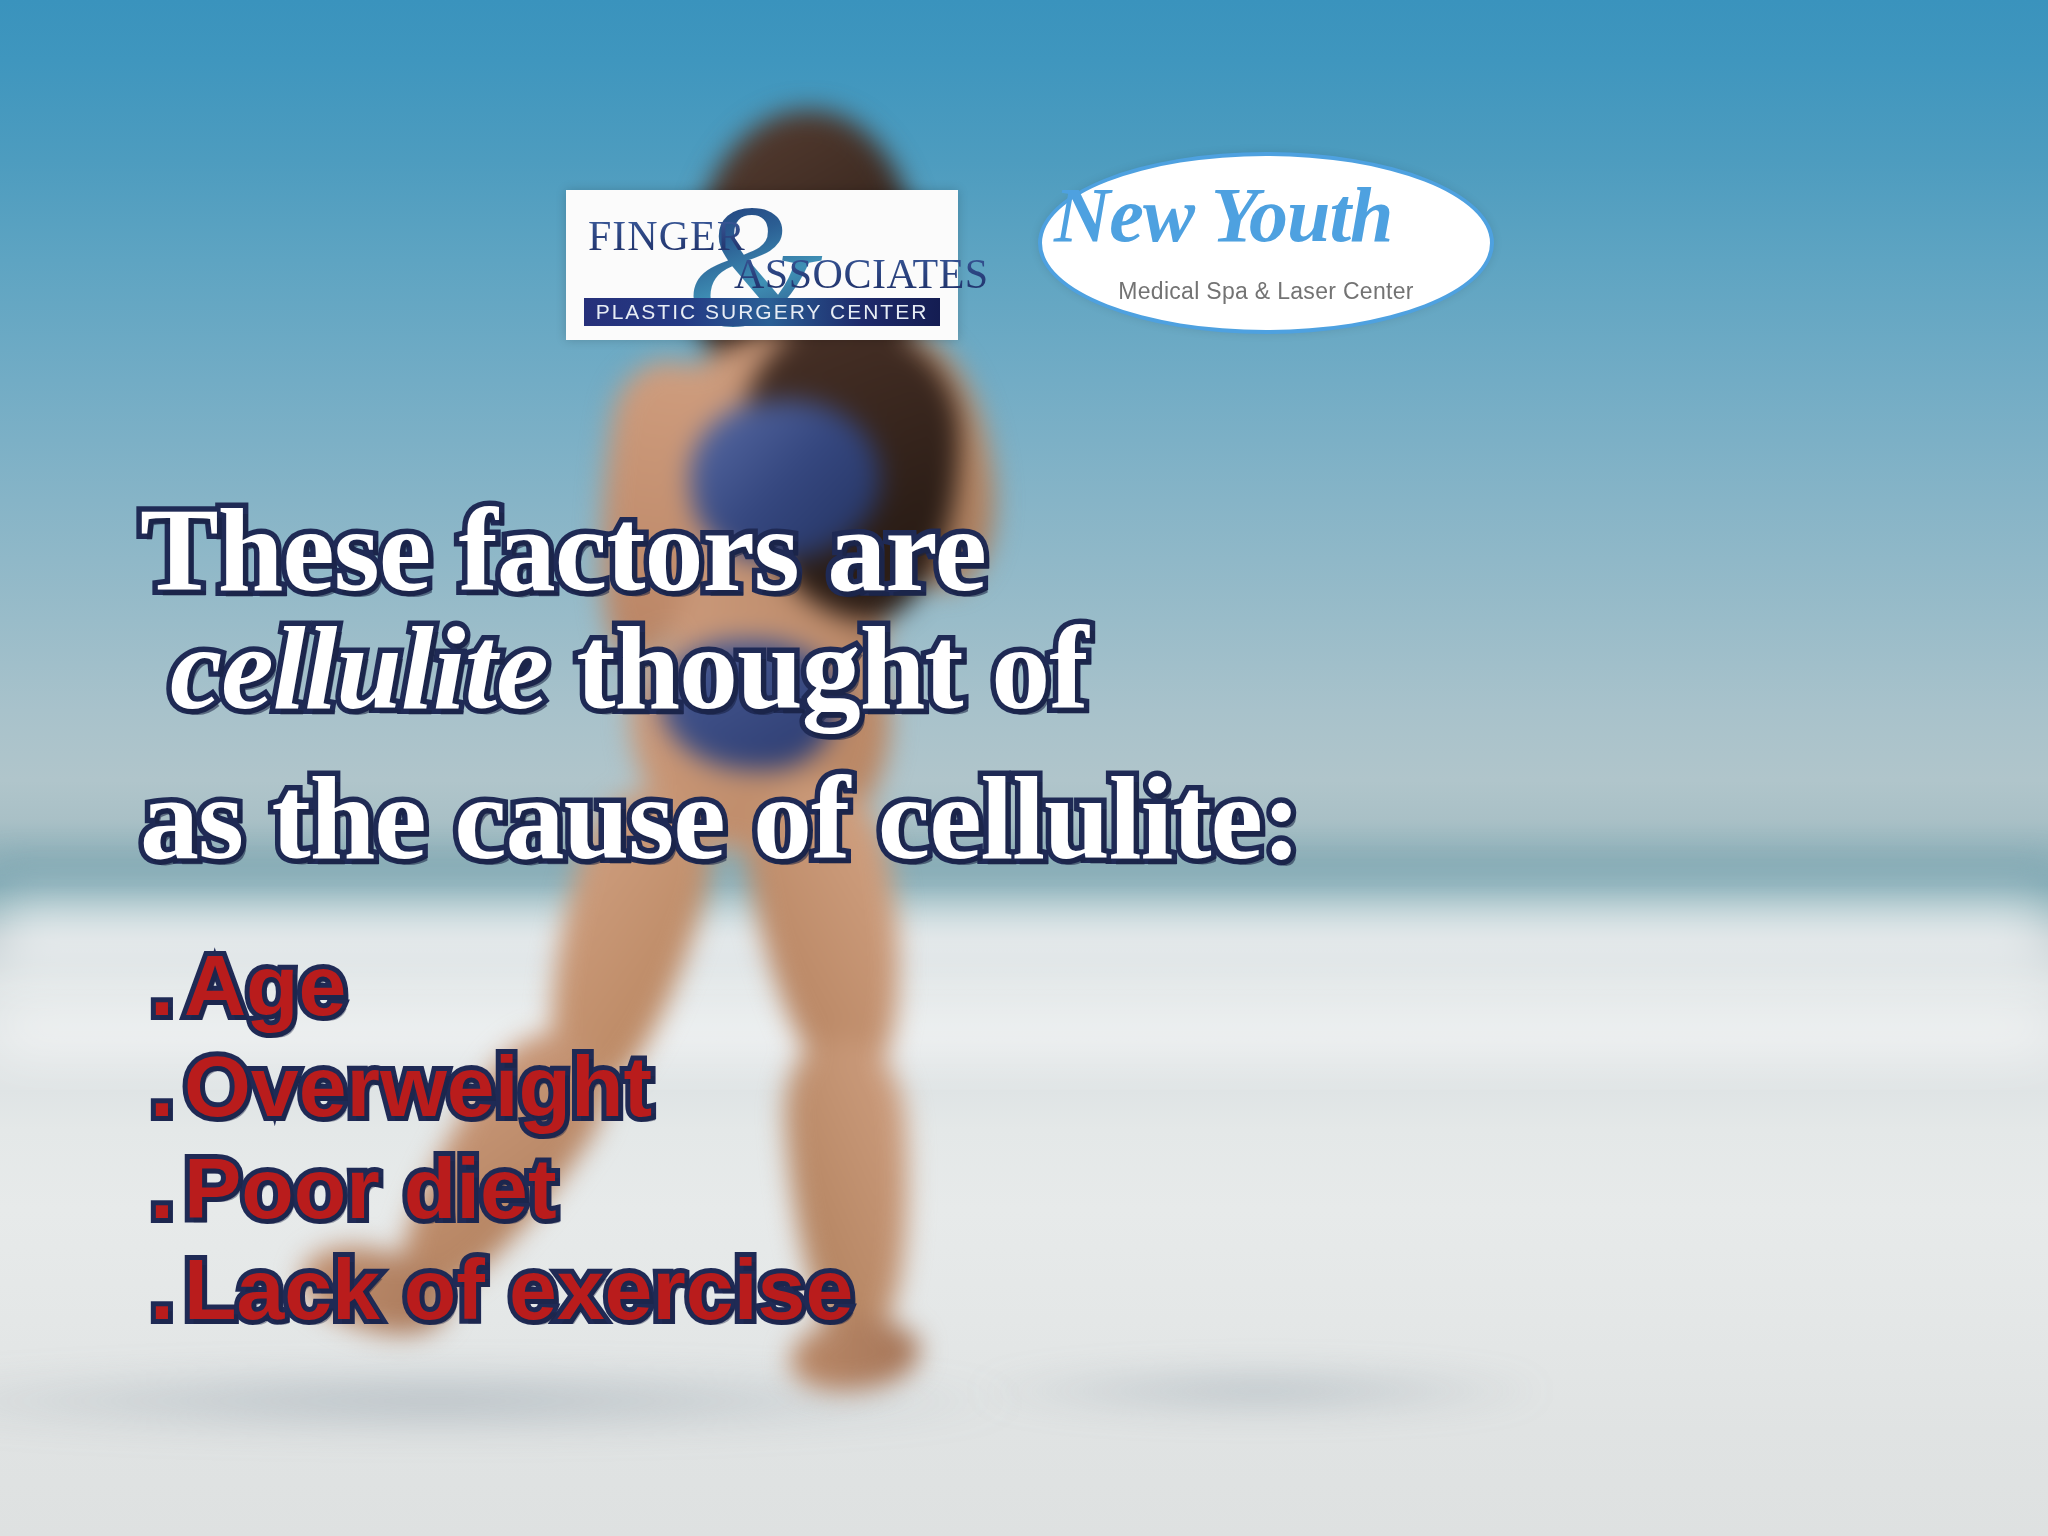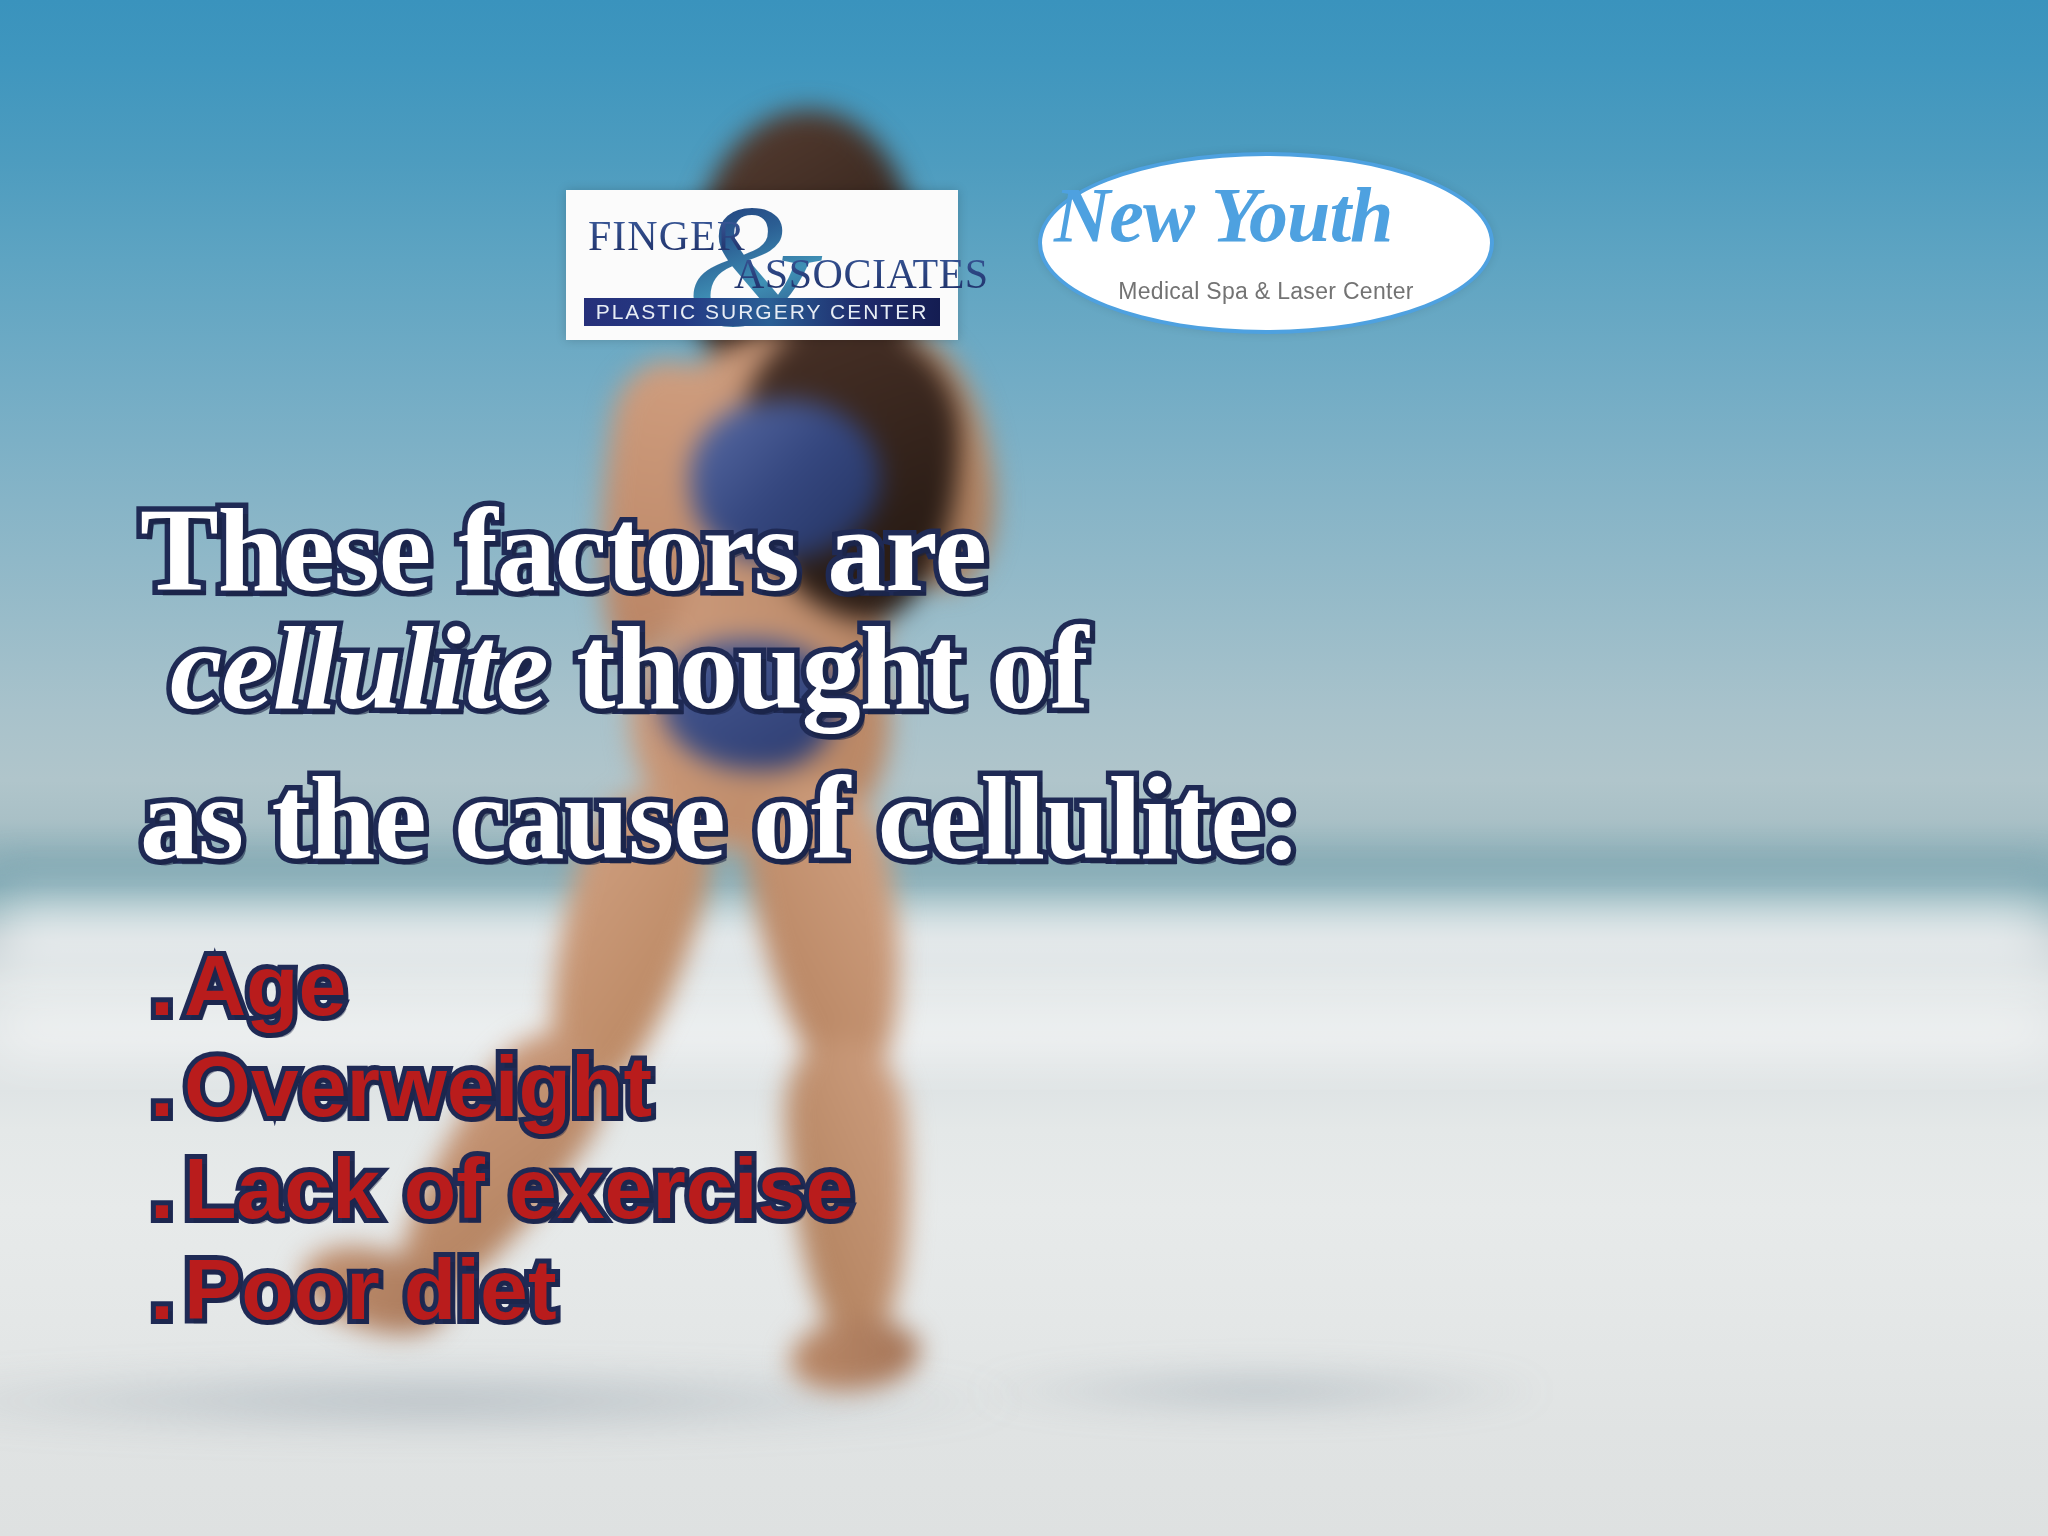--- a/index.html
+++ b/index.html
@@ -305,17 +305,17 @@
 
   <div class="headline">
     <span class="hl-line l1">These factors are</span>
     <span class="hl-line l2"><em class="hl-em">cellulite</em><span> thought of</span></span>
     <span class="hl-line l3">as the cause of cellulite:</span>
   </div>
 
   <div class="bullets">
     <span class="bullet-item"><span class="bullet-dot">.</span><span>Age</span></span>
     <span class="bullet-item"><span class="bullet-dot">.</span><span>Overweight</span></span>
+    <span class="bullet-item"><span class="bullet-dot">.</span><span>Poor diet</span></span>
     <span class="bullet-item"><span class="bullet-dot">.</span><span>Lack of exercise</span></span>
-    <span class="bullet-item"><span class="bullet-dot">.</span><span>Poor diet</span></span>
   </div>
 
 </div>
 
 </body></html>

